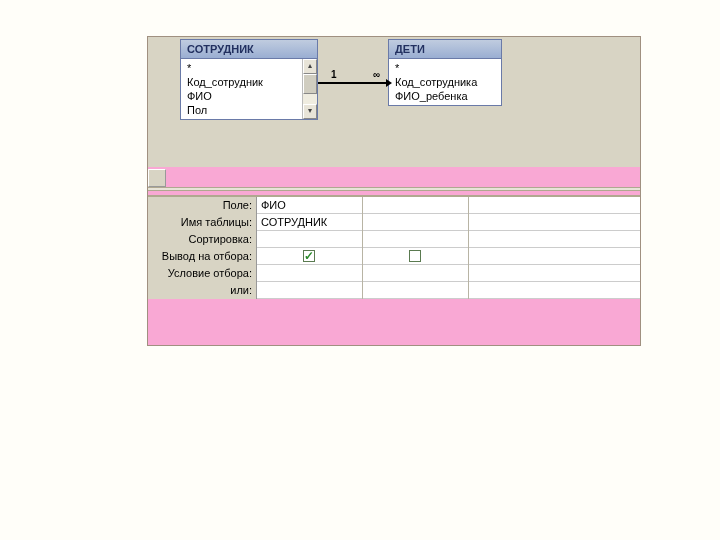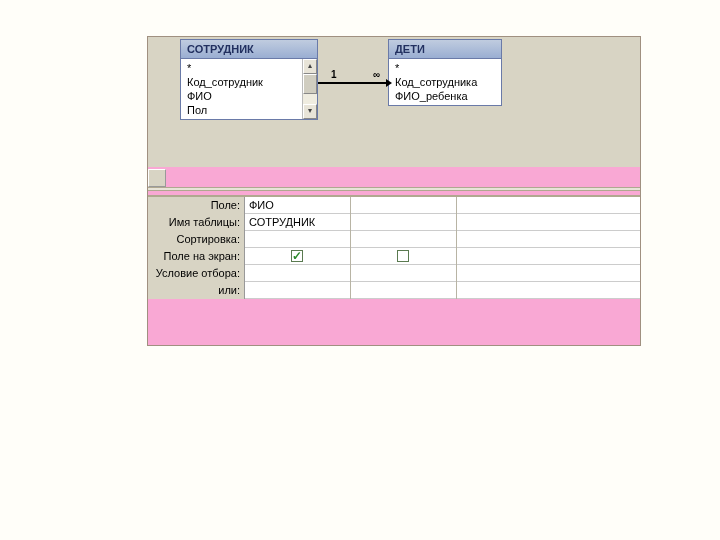--- a/index.html
+++ b/index.html
@@ -114,21 +114,21 @@
     position: absolute;
     left: 0; top: 158px;
     width: 100%;
   }
   .grid-pane {
     background: #d8d4c4;
     border-top: 2px solid #b0a890;
     display: flex;
   }
   .grid-labels {
-    width: 96px;
+    width: 108px;
     text-align: right;
     font-size: 11px;
   }
   .grid-labels div {
     height: 17px;
     line-height: 17px;
     padding-right: 4px;
     border-bottom: 1px solid transparent;
   }
   .grid-cols {
@@ -241,21 +241,21 @@
 
     <div class="row-selector"></div>
     <div class="bottom-line"></div>
 
     <div class="grid-group">
       <div class="grid-pane">
         <div class="grid-labels">
           <div>Поле:</div>
           <div>Имя таблицы:</div>
           <div>Сортировка:</div>
-          <div>Поле на экран:</div>
+          <div>Вывод на отбора:</div>
           <div>Условие отбора:</div>
           <div>или:</div>
         </div>
         <div class="grid-cols">
           <div class="grid-col">
             <div class="grid-cell">ФИО</div>
             <div class="grid-cell">СОТРУДНИК</div>
             <div class="grid-cell"></div>
             <div class="grid-cell"><span class="checkbox checked"></span></div>
             <div class="grid-cell"></div>

